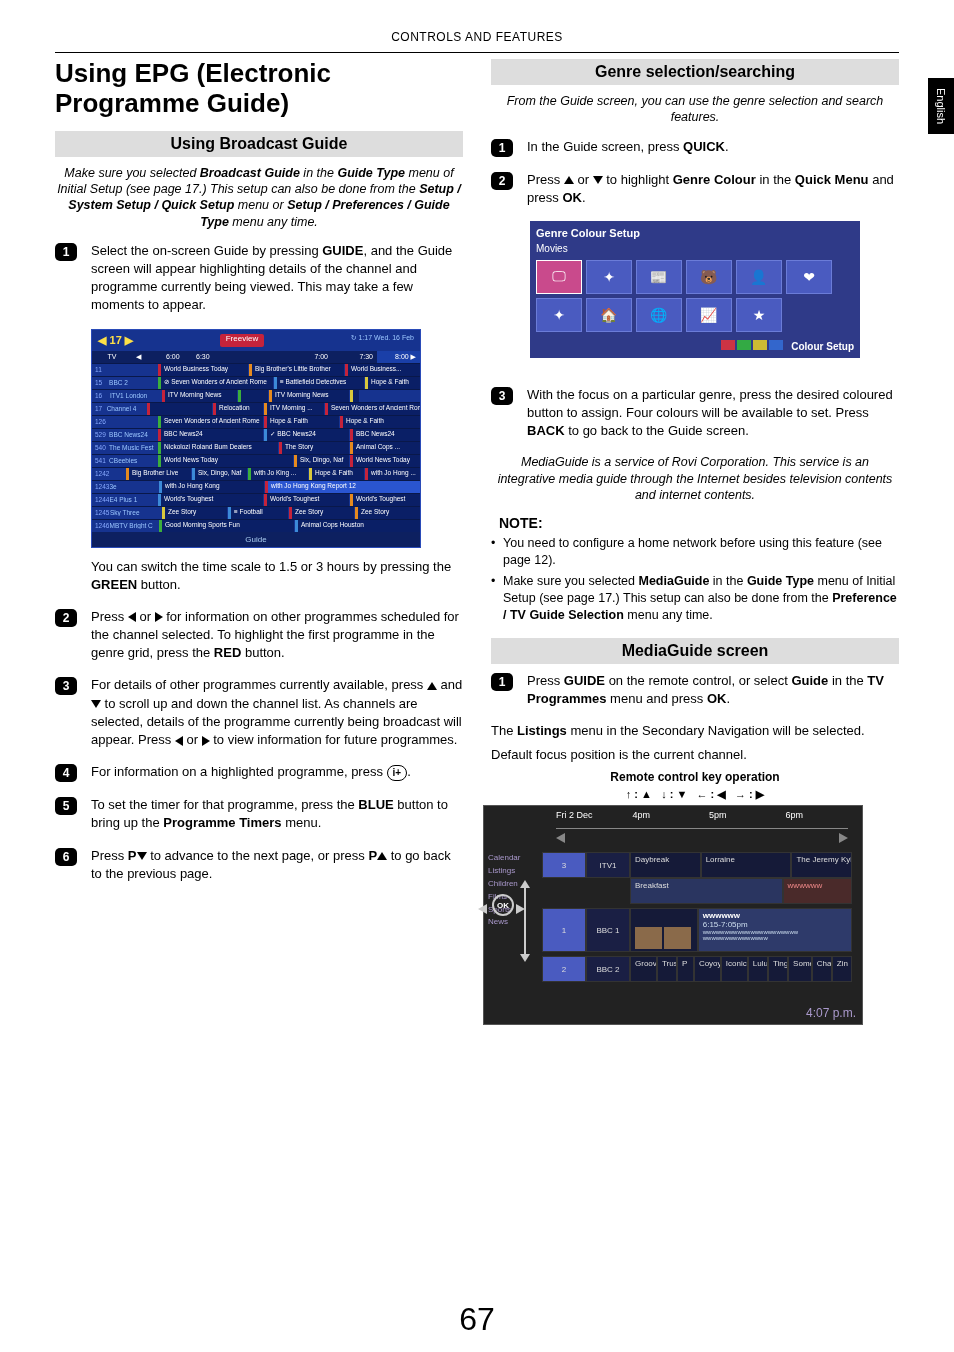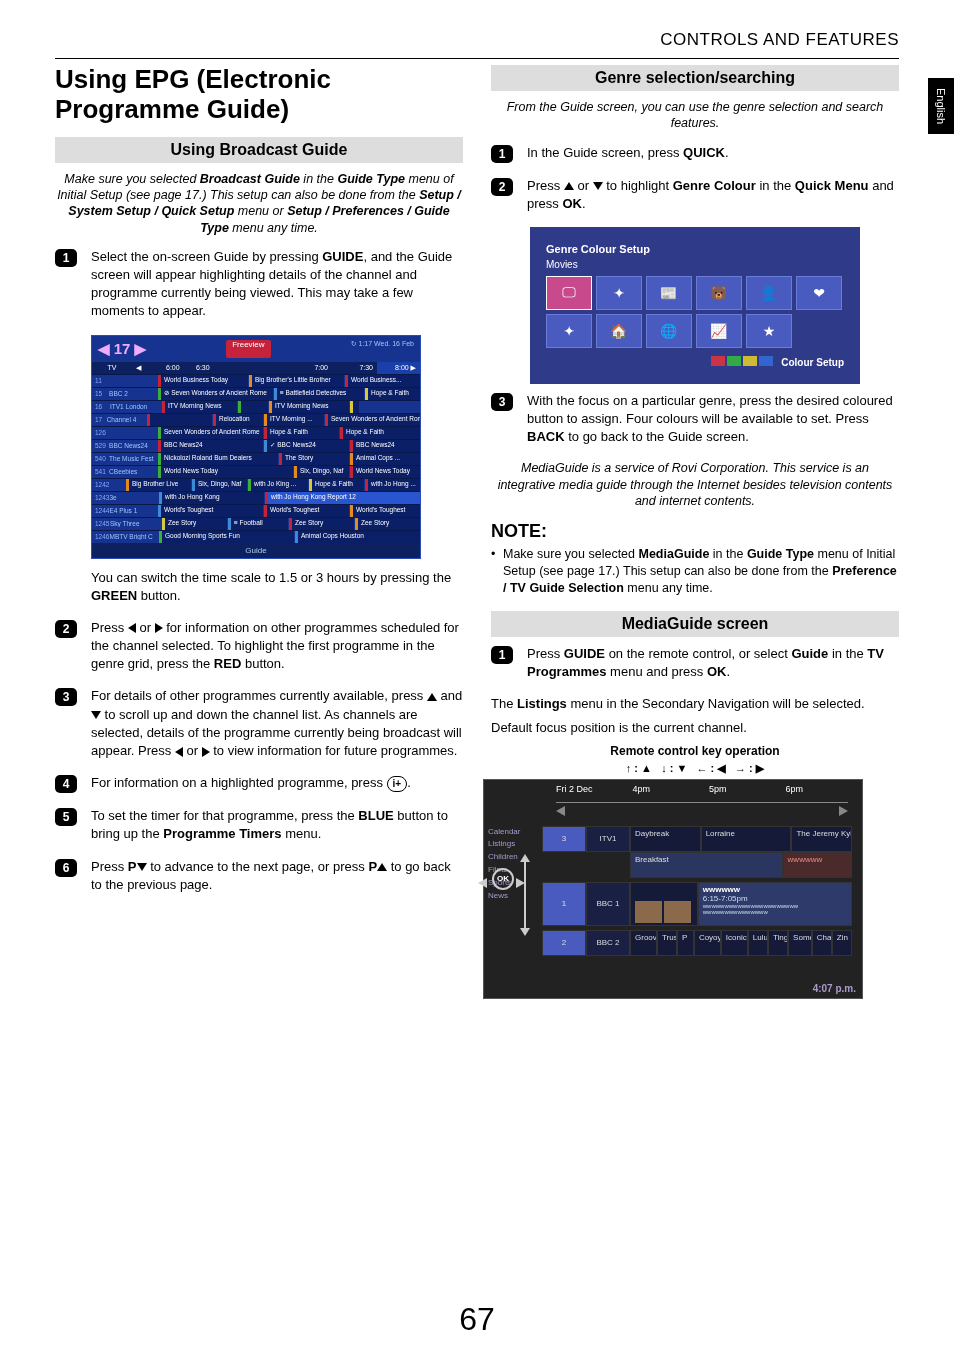--- a/index.html
+++ b/index.html
@@ -15,22 +15,22 @@
   .page {
     padding: 30px 55px 20px 55px;
     position: relative;
     height: 100%;
   }
   .header-line {
     border-top: 1px solid #000;
     margin-bottom: 6px;
   }
   .header-right {
-    text-align: right;
-    font-size: 17px;
+    text-align: center;
+    font-size: 12px;
     letter-spacing: 0.5px;
     margin-bottom: 8px;
   }
   .side-tab {
     position: absolute;
     right: 0;
     top: 78px;
     width: 26px;
     height: 56px;
     background: #000;
@@ -133,21 +133,21 @@
     color: #fff;
     font-size: 7px;
     border: 1px solid #2a4bb8;
   }
   .epg-top {
     display: flex;
     justify-content: space-between;
     padding: 4px 6px;
     font-size: 9px;
   }
-  .epg-top .ch17 { color: #f0abfc; font-size: 15px; font-weight: bold; }
+  .epg-top .ch17 { color: #fde047; font-size: 11px; font-weight: bold; }
   .epg-top .freeview { background: #c5233b; padding: 0 6px; border-radius: 2px; font-size: 8px; }
   .epg-top .refresh { color: #9cc7ff; font-size: 7px; }
   .epg-timebar {
     display: flex;
     background: #0d2060;
     font-size: 7px;
   }
   .epg-timebar div { padding: 2px 4px; }
   .epg-timebar .tcol1 { width: 40px; text-align:center; }
   .epg-timebar .tcol2 { width: 30px; }
@@ -173,41 +173,41 @@
   .epg-footer { text-align:center; padding:3px; font-size:8px; background:#0d2060; color:#aaccee; }
 
   .caption-under {
     font-size: 13px;
     line-height: 1.4;
     margin: 4px 0 14px 36px;
   }
 
   .genre-box {
     width: 330px;
-    margin: 8px auto 8px auto;
+    margin: 8px auto 28px auto;
     background: #2f3a88;
-    padding: 16px;
+    padding: 6px;
     color:#fff;
     font-size:10px;
   }
   .genre-box .gtitle { font-weight:bold; font-size:11px; margin-bottom:4px; }
   .genre-box .gmov { font-size:10px; margin-bottom:6px; }
   .genre-grid { display:flex; flex-wrap:wrap; gap:4px; }
   .gicon {
     width:46px; height:34px; background:#4a5bc0;
     border:1px solid #6b7cd8;
     display:flex; align-items:center; justify-content:center;
     font-size:14px;
   }
   .gicon.sel { background:#c94a8c; border-color:#fff; }
   .colour-setup { text-align:right; margin-top:8px; }
   .colour-setup .csq { display:inline-block; width:14px; height:10px; margin:0 1px; }
   .colour-setup .clabel { font-size:10px; font-weight:bold; margin-left:4px; }
 
-  .note-label { font-weight:bold; font-size:18px; margin:6px 0 4px 0; }
+  .note-label { font-weight:bold; font-size:14px; margin:6px 0 4px 8px; }
   ul.note-list { list-style:none; padding:0; margin:0 0 14px 0; }
   ul.note-list li { font-size:12.5px; line-height:1.35; padding-left:12px; position:relative; margin-bottom:4px; }
   ul.note-list li::before { content:"•"; position:absolute; left:0; top:0; }
 
   .plain-para { font-size:13px; line-height:1.4; margin-bottom:6px; }
   .remote-caption { text-align:center; font-weight:bold; font-size:12px; margin:4px 0; }
   .remote-map { text-align:center; font-size:11px; margin-bottom:4px; }
   .remote-map .sym { font-weight:bold; }
 
   .media-figure {
@@ -232,21 +232,21 @@
   .mf-side { position:absolute; left:0; top:6px; bottom:0; width:58px; padding:40px 4px 4px 4px; font-size:8px; line-height:1.6; color:#a9c; }
   .mf-row { position:absolute; left:58px; right:10px; height:26px; display:flex; }
   .mf-row .chcol { width:44px; background:#1a1f44; display:flex; align-items:center; justify-content:center; font-size:8px; border:1px solid #333; }
   .mf-row .cell { border:1px solid #333; background:#151a38; padding:2px 4px; font-size:8px; overflow:hidden; white-space:nowrap; }
   .ok-badge { position:absolute; left:8px; top:88px; border:2px solid #ccc; border-radius:50%; width:22px; height:22px; font-size:8px; font-weight:bold; display:flex; align-items:center; justify-content:center; color:#fff; }
   .h-arrow-l { position:absolute; left:-6px; top:98px; width:0;height:0;border-top:5px solid transparent;border-bottom:5px solid transparent;border-right:9px solid #ccc;}
   .h-arrow-r { position:absolute; left:32px; top:98px; width:0;height:0;border-top:5px solid transparent;border-bottom:5px solid transparent;border-left:9px solid #ccc;}
   .v-line { position:absolute; left:40px; top:80px; height:70px; width:2px; background:#ccc; }
   .v-arrow-u { position:absolute; left:36px; top:74px; width:0;height:0;border-left:5px solid transparent;border-right:5px solid transparent;border-bottom:8px solid #ccc;}
   .v-arrow-d { position:absolute; left:36px; top:148px; width:0;height:0;border-left:5px solid transparent;border-right:5px solid transparent;border-top:8px solid #ccc;}
-  .mf-clock { position:absolute; right:6px; bottom:4px; font-size:10px; color:#a9c;font-weight:bold;}
+  .mf-clock { position:absolute; right:6px; bottom:4px; font-size:12px; color:#a9c;}
   .prog-thumb { width:30px; height:22px; background:#8a6a4a; display:inline-block; margin-right:2px;}
 
   .page-number {
     position:absolute;
     bottom: 14px;
     left: 0; right: 0;
     text-align:center;
     font-size: 32px;
   }
 </style>
@@ -504,20 +504,21 @@
         <span class="step-num">3</span>
         <div class="step-body">
           <span>With the focus on a particular genre, press the desired coloured button to assign. Four colours will be available to set. Press </span><span class="b" style="font-weight:bold">BACK</span><span> to go back to the Guide screen.</span>
         </div>
       </div>
 
       <p class="italic-note" style="text-align:center">MediaGuide is a service of Rovi Corporation. This service is an integrative media guide through the Internet besides television contents and internet contents.</p>
 
       <div class="note-label">NOTE:</div>
       <ul class="note-list">
+        <li>You need to configure a home network before using this feature (see page 12).</li>
         <li>
           <span>Make sure you selected </span><span style="font-weight:bold">MediaGuide</span><span> in the </span><span style="font-weight:bold">Guide Type</span><span> menu of Initial Setup (see page 17.) This setup can also be done from the </span><span style="font-weight:bold">Preference / TV Guide Selection</span><span> menu any time.</span>
         </li>
       </ul>
 
       <div class="section-head">MediaGuide screen</div>
 
       <div class="step">
         <span class="step-num">1</span>
         <div class="step-body">

